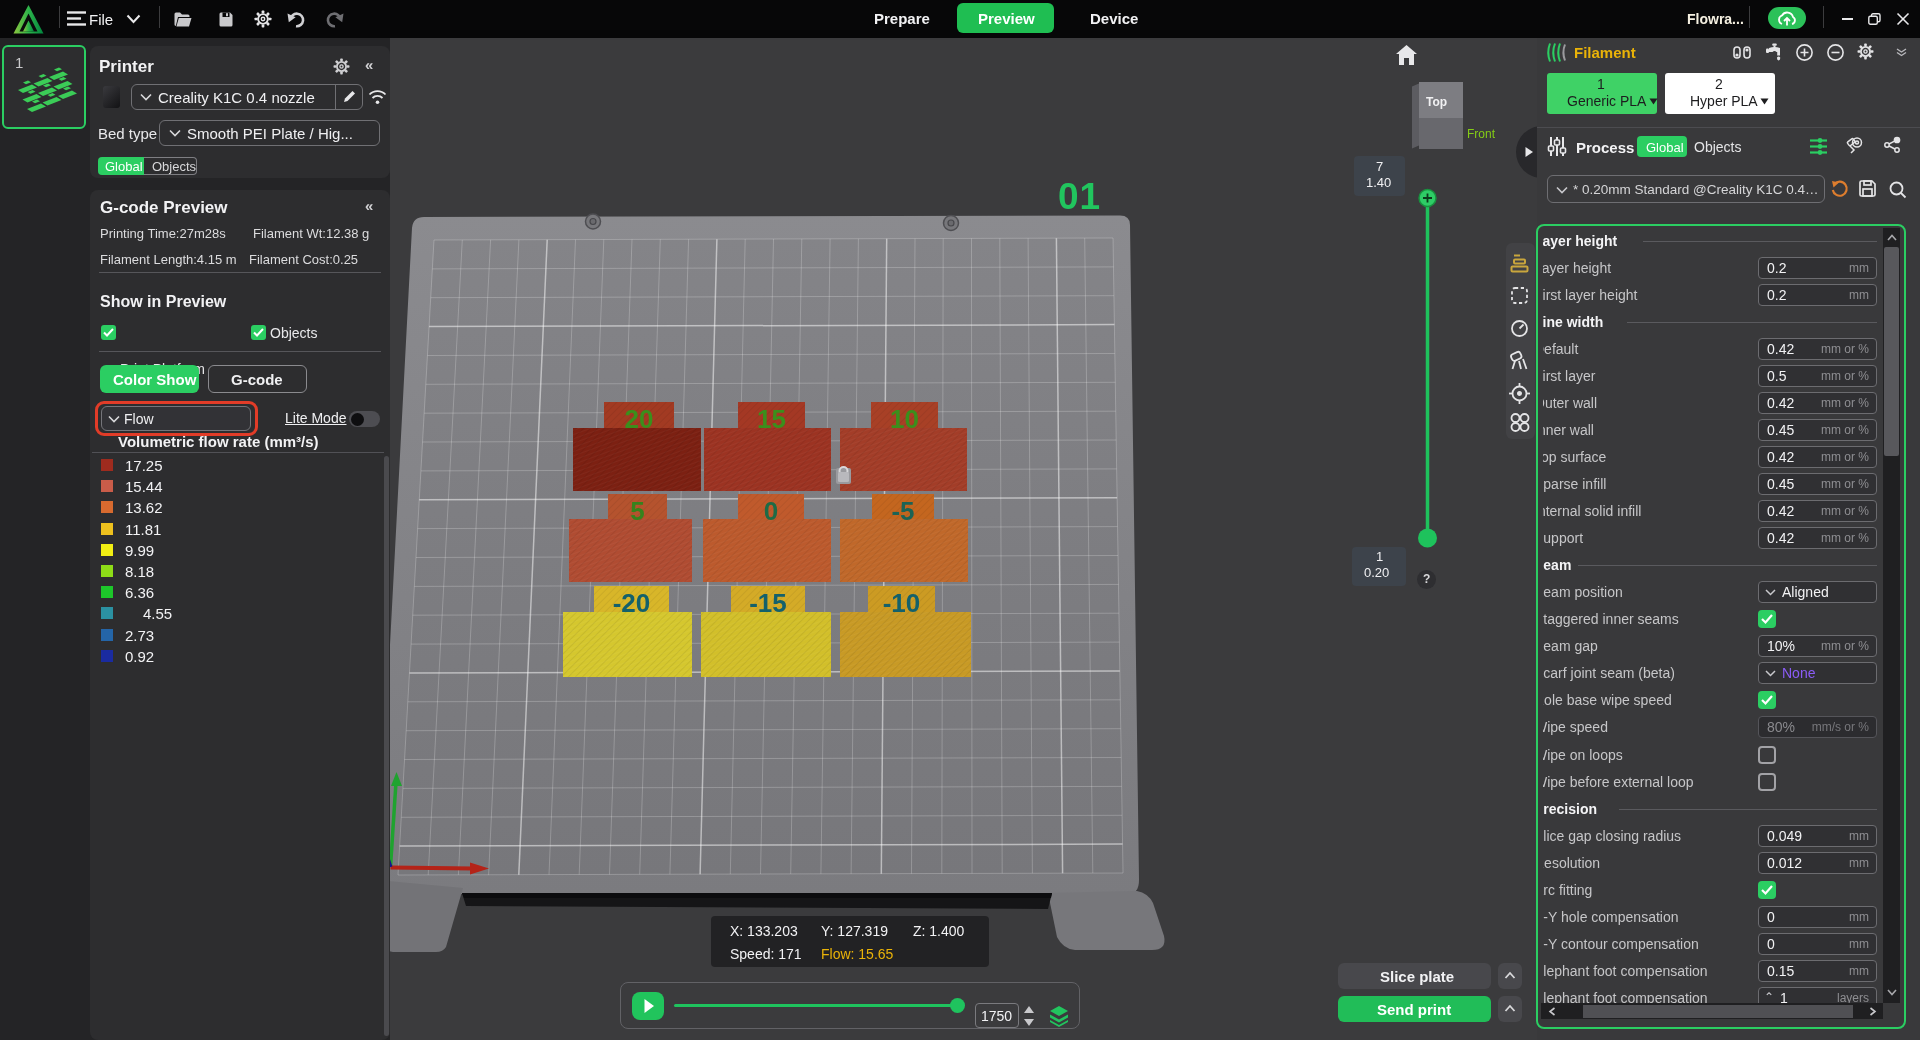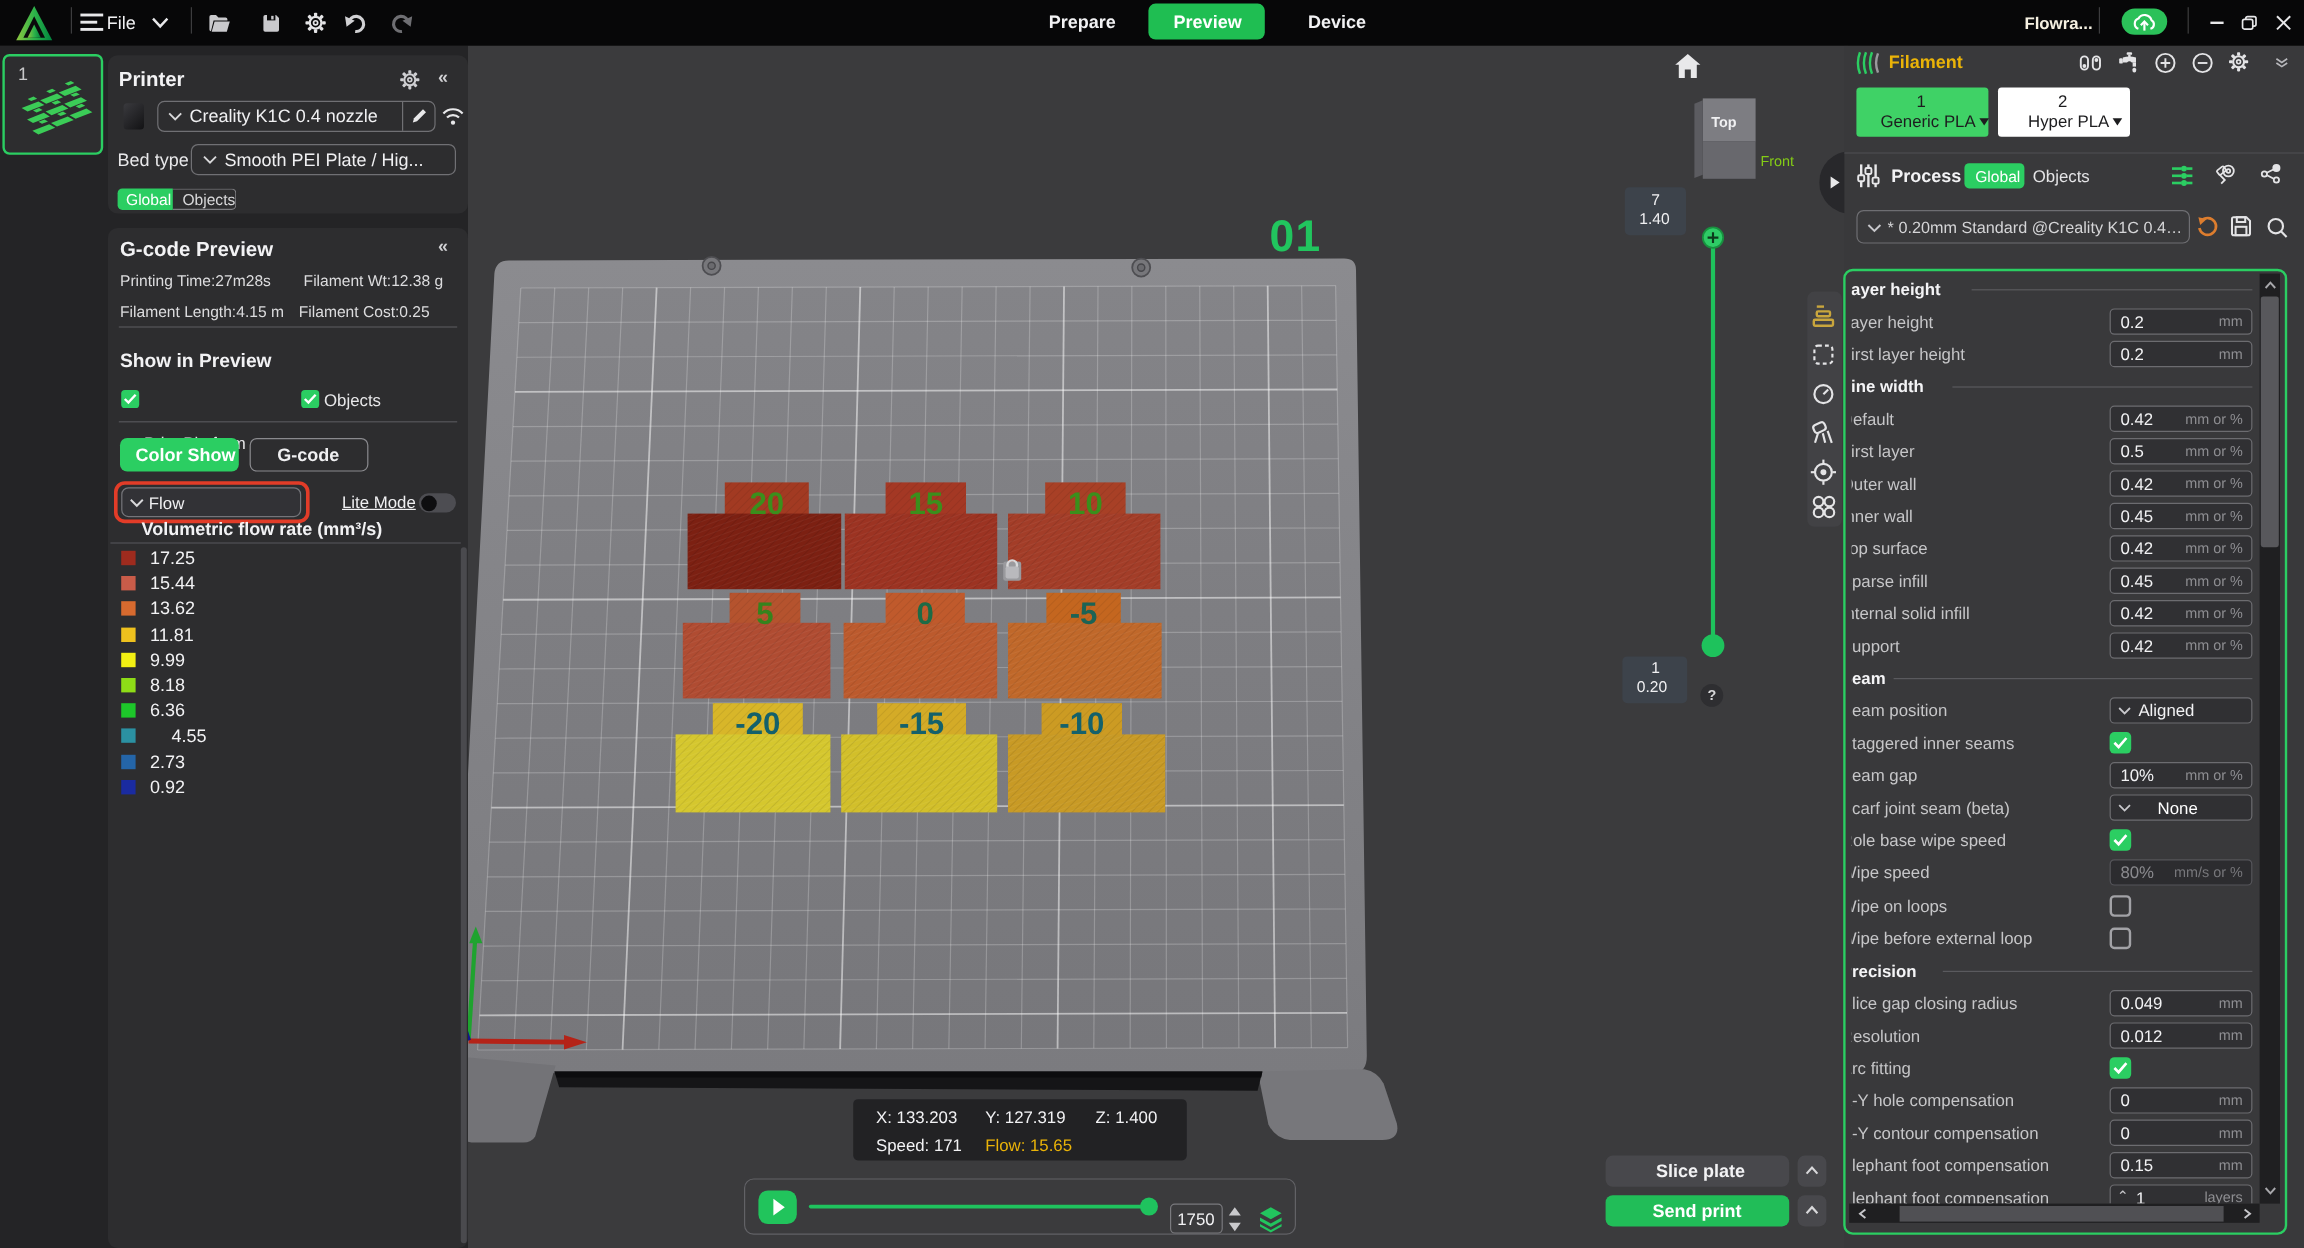--- a/index.html
+++ b/index.html
@@ -673,21 +673,21 @@
       </svg>
 <div class="abs txt" style="left:-9px;top:413.3px;font-size:14px;color:#c6c6c8;">Seam gap</div>
 <div class="abs" style="left:215px;top:410.3px;width:119px;height:22px;border:1px solid #6c6c70;border-radius:4px;background:#303033;"></div>
 <div class="abs txt" style="left:224px;top:413.3px;font-size:14px;color:#f2f2f4;">10%</div>
 <div class="abs txt" style="left:274px;top:414.3px;width:52px;text-align:right;font-size:12px;color:#8e8e92;">mm or %</div>
 <div class="abs txt" style="left:-9px;top:440.3px;font-size:14px;color:#c6c6c8;">Scarf joint seam (beta)</div>
 <div class="abs" style="left:215px;top:437.3px;width:119px;height:22px;border:1px solid #6c6c70;border-radius:4px;background:#303033;"></div>
 <svg class="abs" style="left:222px;top:445.3px" width="11" height="7" viewBox="0 0 11 7">
         <polyline points="1,1 5.5,5.5 10,1" fill="none" stroke="#c8c8cc" stroke-width="1.5"></polyline>
       </svg>
-<div class="abs txt" style="left:239px;top:440.3px;font-size:14px;color:#ffffff;margin-left:16px;">None</div>
+<div class="abs txt" style="left:239px;top:440.3px;font-size:14px;color:#8b5cf6;">None</div>
 <div class="abs txt" style="left:-9px;top:467.4px;font-size:14px;color:#c6c6c8;">Role base wipe speed</div>
 <div class="abs" style="left:215px;top:466.4px;width:18px;height:18px;background:#2bce62;border-radius:4px;"></div>
 <svg class="abs" style="left:218px;top:470.4px" width="12" height="10" viewBox="0 0 12 10">
         <polyline points="1,5 4.5,8.5 11,1" fill="none" stroke="#fff" stroke-width="2.2"></polyline>
       </svg>
 <div class="abs txt" style="left:-9px;top:494.4px;font-size:14px;color:#c6c6c8;">Wipe speed</div>
 <div class="abs" style="left:215px;top:491.4px;width:119px;height:22px;border:1px solid #55555a;border-radius:4px;background:#2c2c2f;"></div>
 <div class="abs txt" style="left:224px;top:494.4px;font-size:14px;color:#8a8a8e;">80%</div>
 <div class="abs txt" style="left:266px;top:495.4px;width:60px;text-align:right;font-size:12px;color:#77777b;">mm/s or %</div>
 <div class="abs txt" style="left:-9px;top:521.5px;font-size:14px;color:#c6c6c8;">Wipe on loops</div>

